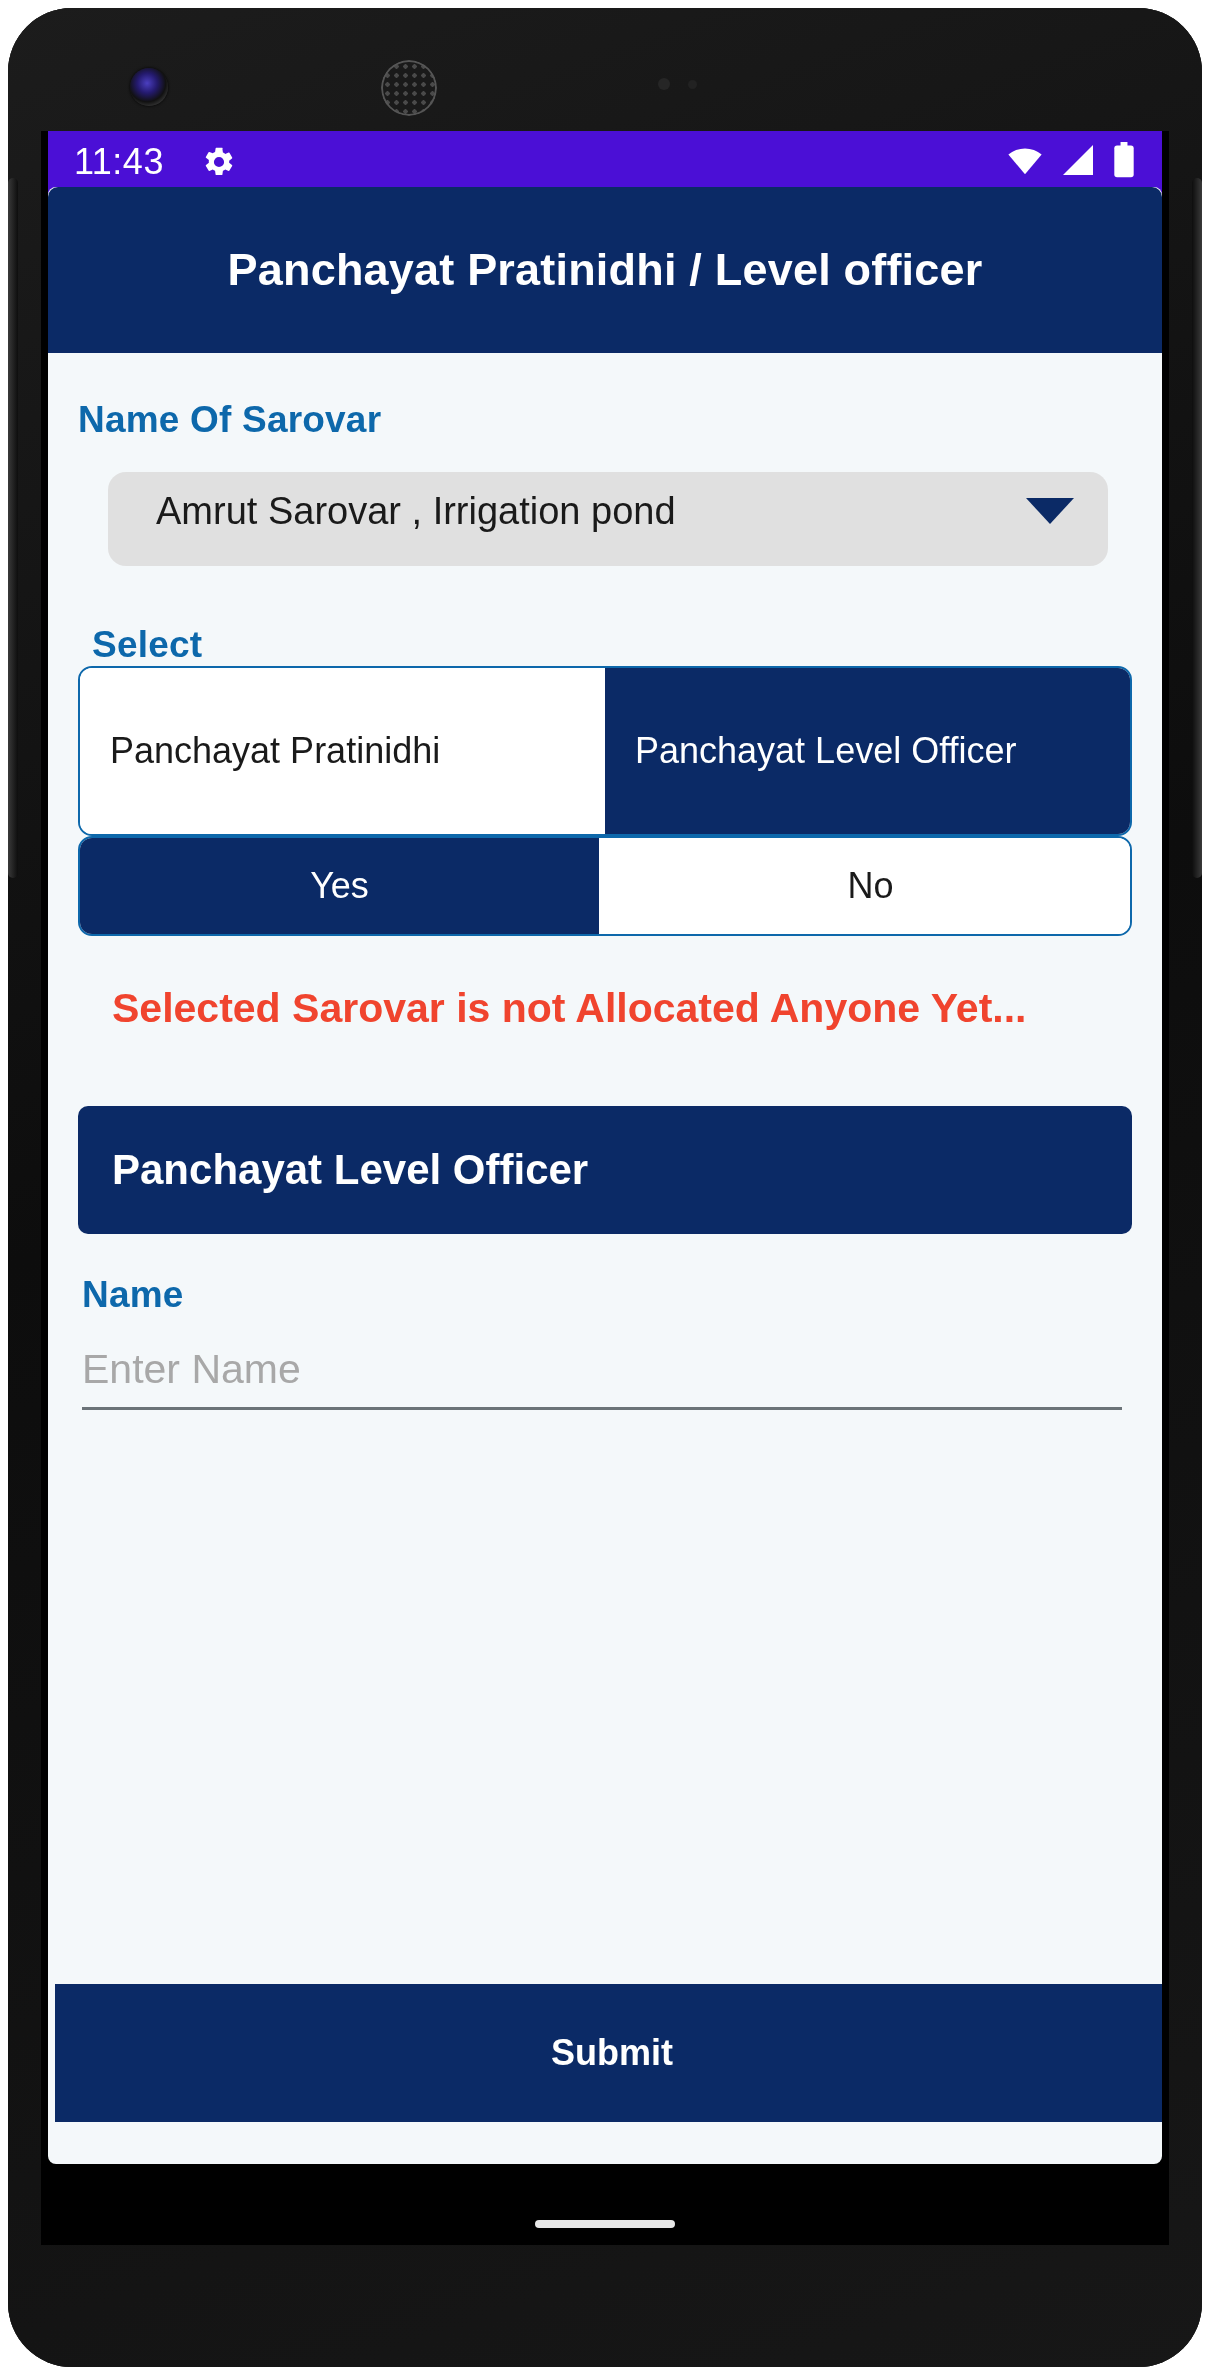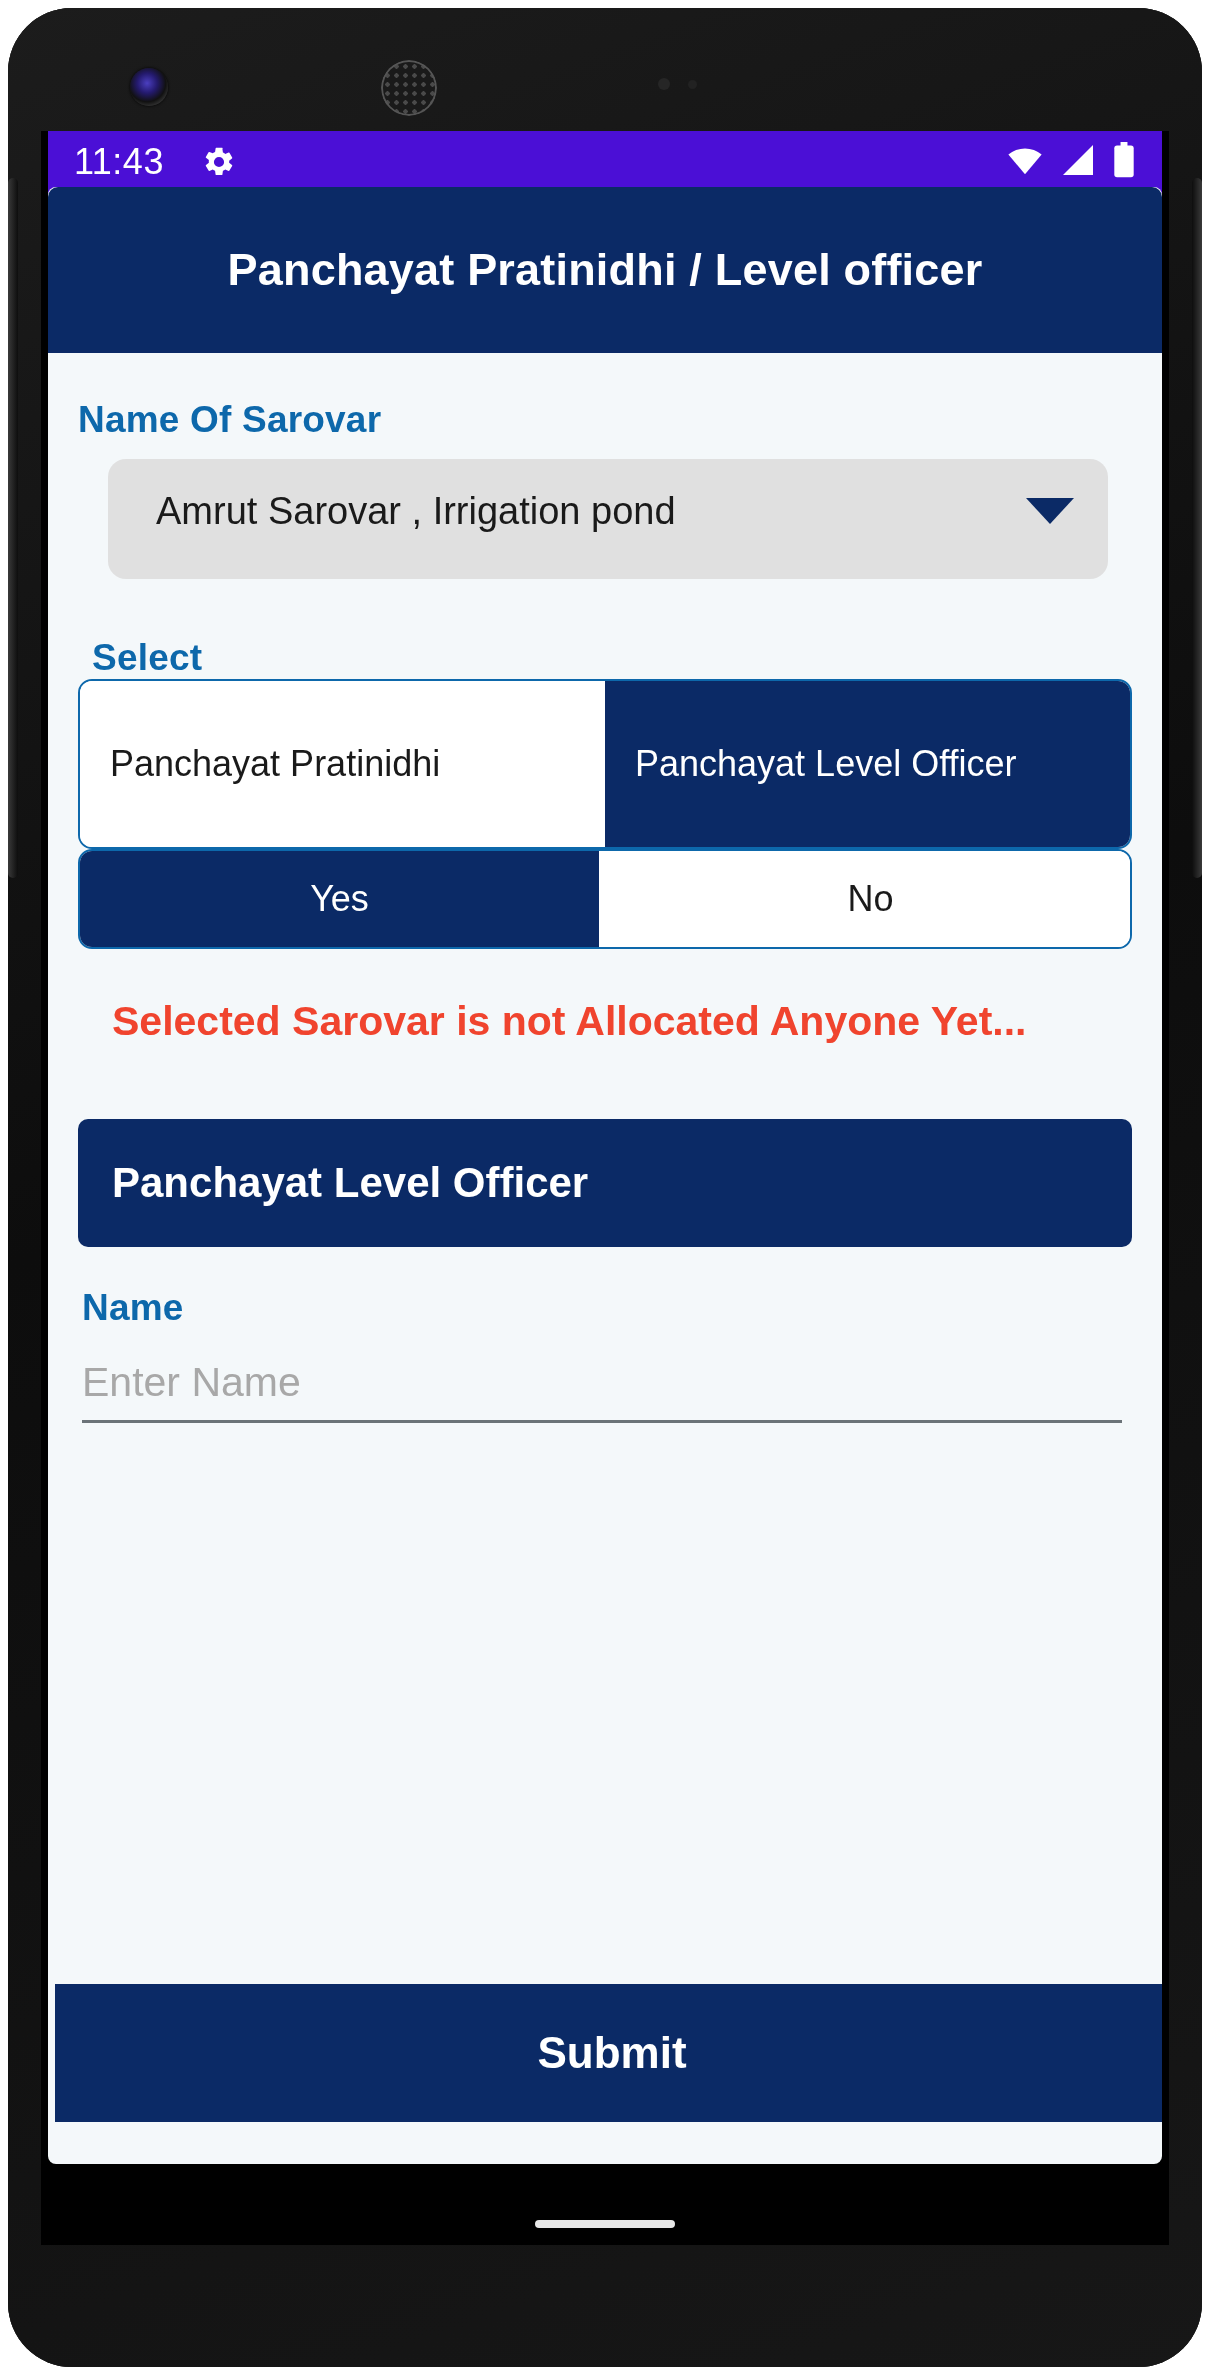--- a/index.html
+++ b/index.html
@@ -114,22 +114,22 @@
   }
 
   .field-label {
     color:#0d68ab; font-size:37px; font-weight:bold;
     letter-spacing:0.2px;
   }
 
   
   #sarovar-block { margin-top: 6px; }
   #sarovar-dropdown {
-    margin-top:18px; margin-left:30px; margin-right:24px;
-    height:120px; background:#e0e0e0;
+    margin-top:31px; margin-left:30px; margin-right:24px;
+    height:94px; background:#e0e0e0;
     border-radius:18px;
     display:flex; align-items:center;
     padding: 0 34px 16px 48px;
   }
   #sarovar-value {
     flex:1; color:#1a1a1a; font-size:38px; font-weight:400;
     white-space:nowrap; overflow:hidden; text-overflow:ellipsis;
   }
   #sarovar-caret {
     width:0;height:0;
@@ -194,21 +194,21 @@
     font-size:41px; color:#1a1a1a;
   }
   #name-input::placeholder { color:#a8a8a8; }
 
   
   #submit-button {
     position:absolute; left:7px; bottom:42px;
     width:1114px; height:138px;
     background:#0b2a66;
     border:none; outline:none;
-    color:#ffffff; font-size:44px; font-weight:bold;
+    color:#ffffff; font-size:36px; font-weight:bold;
     font-family:"Liberation Sans", sans-serif;
     cursor:pointer;
     display:flex; align-items:center; justify-content:center;
   }
 
   
   #nav-bar {
     position:absolute; left:0; bottom:0;
     width:1128px; height:42px;
     background:#000;

